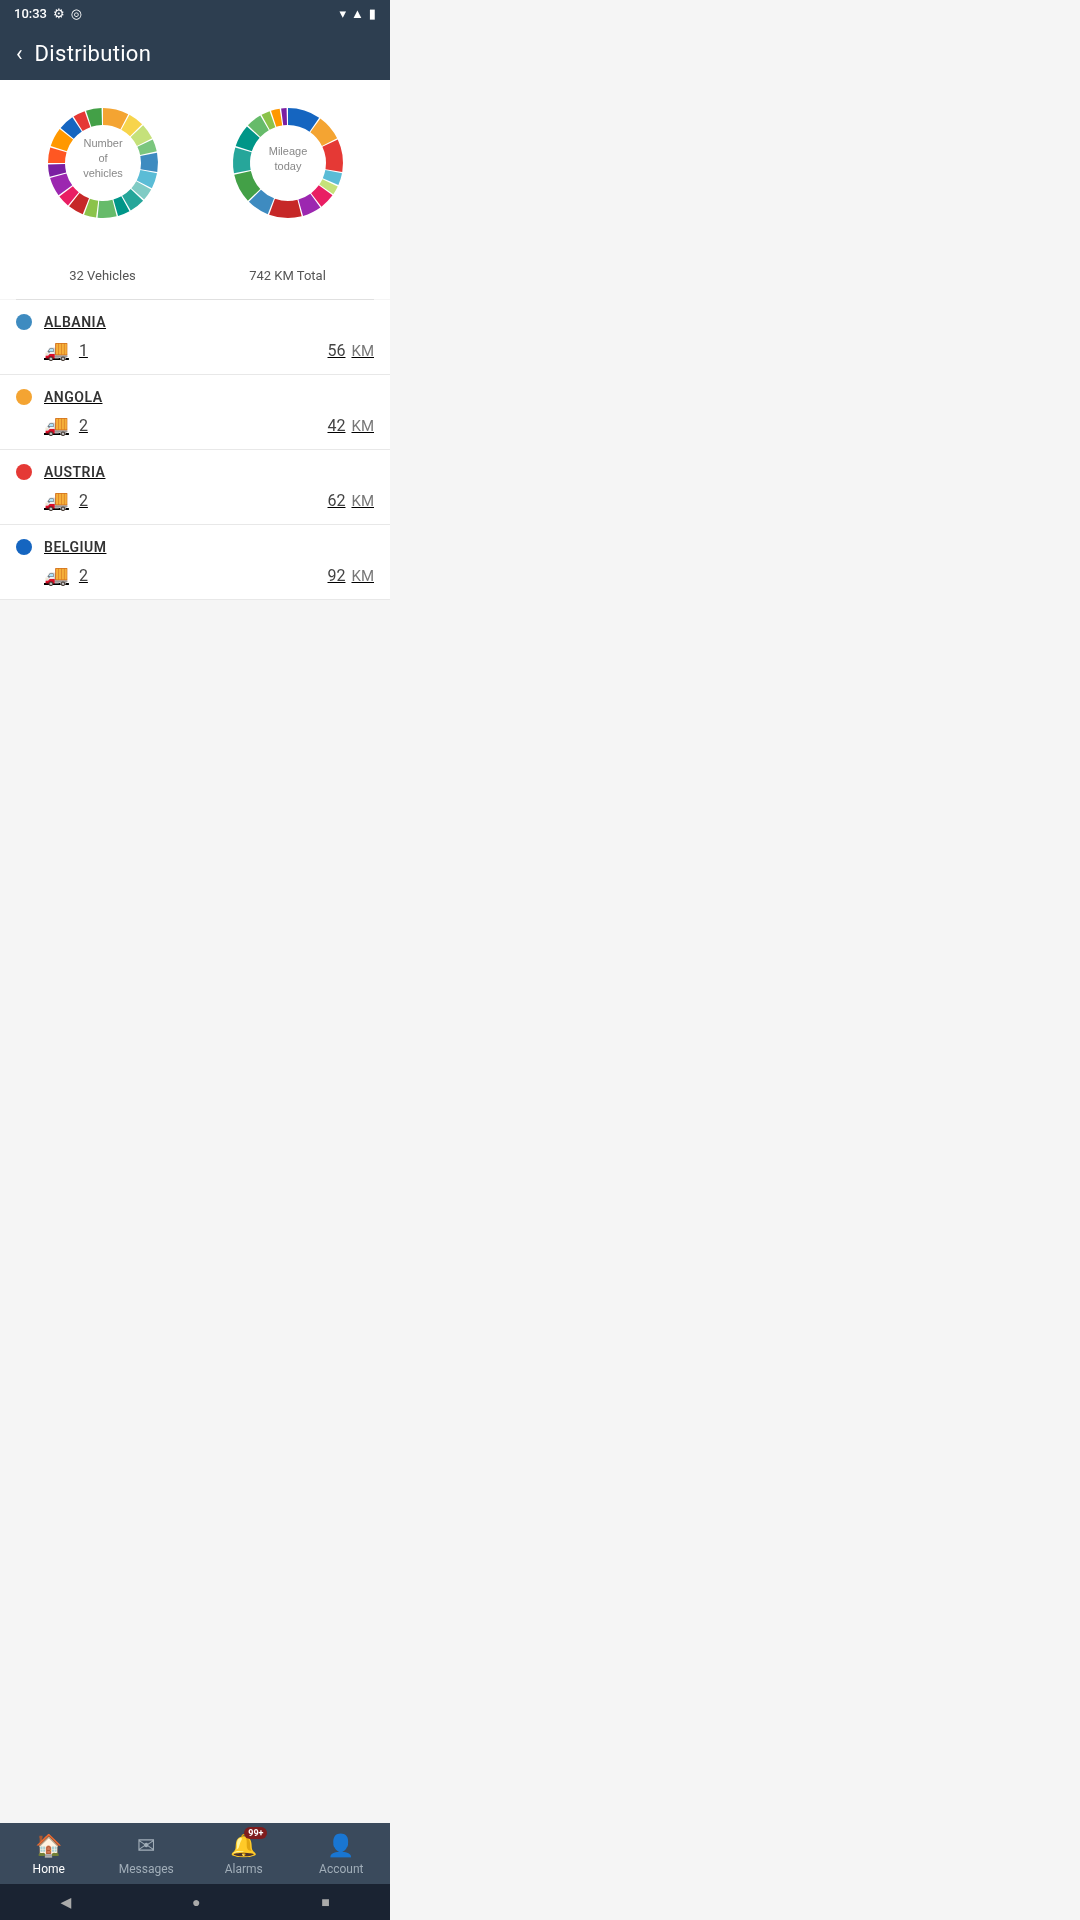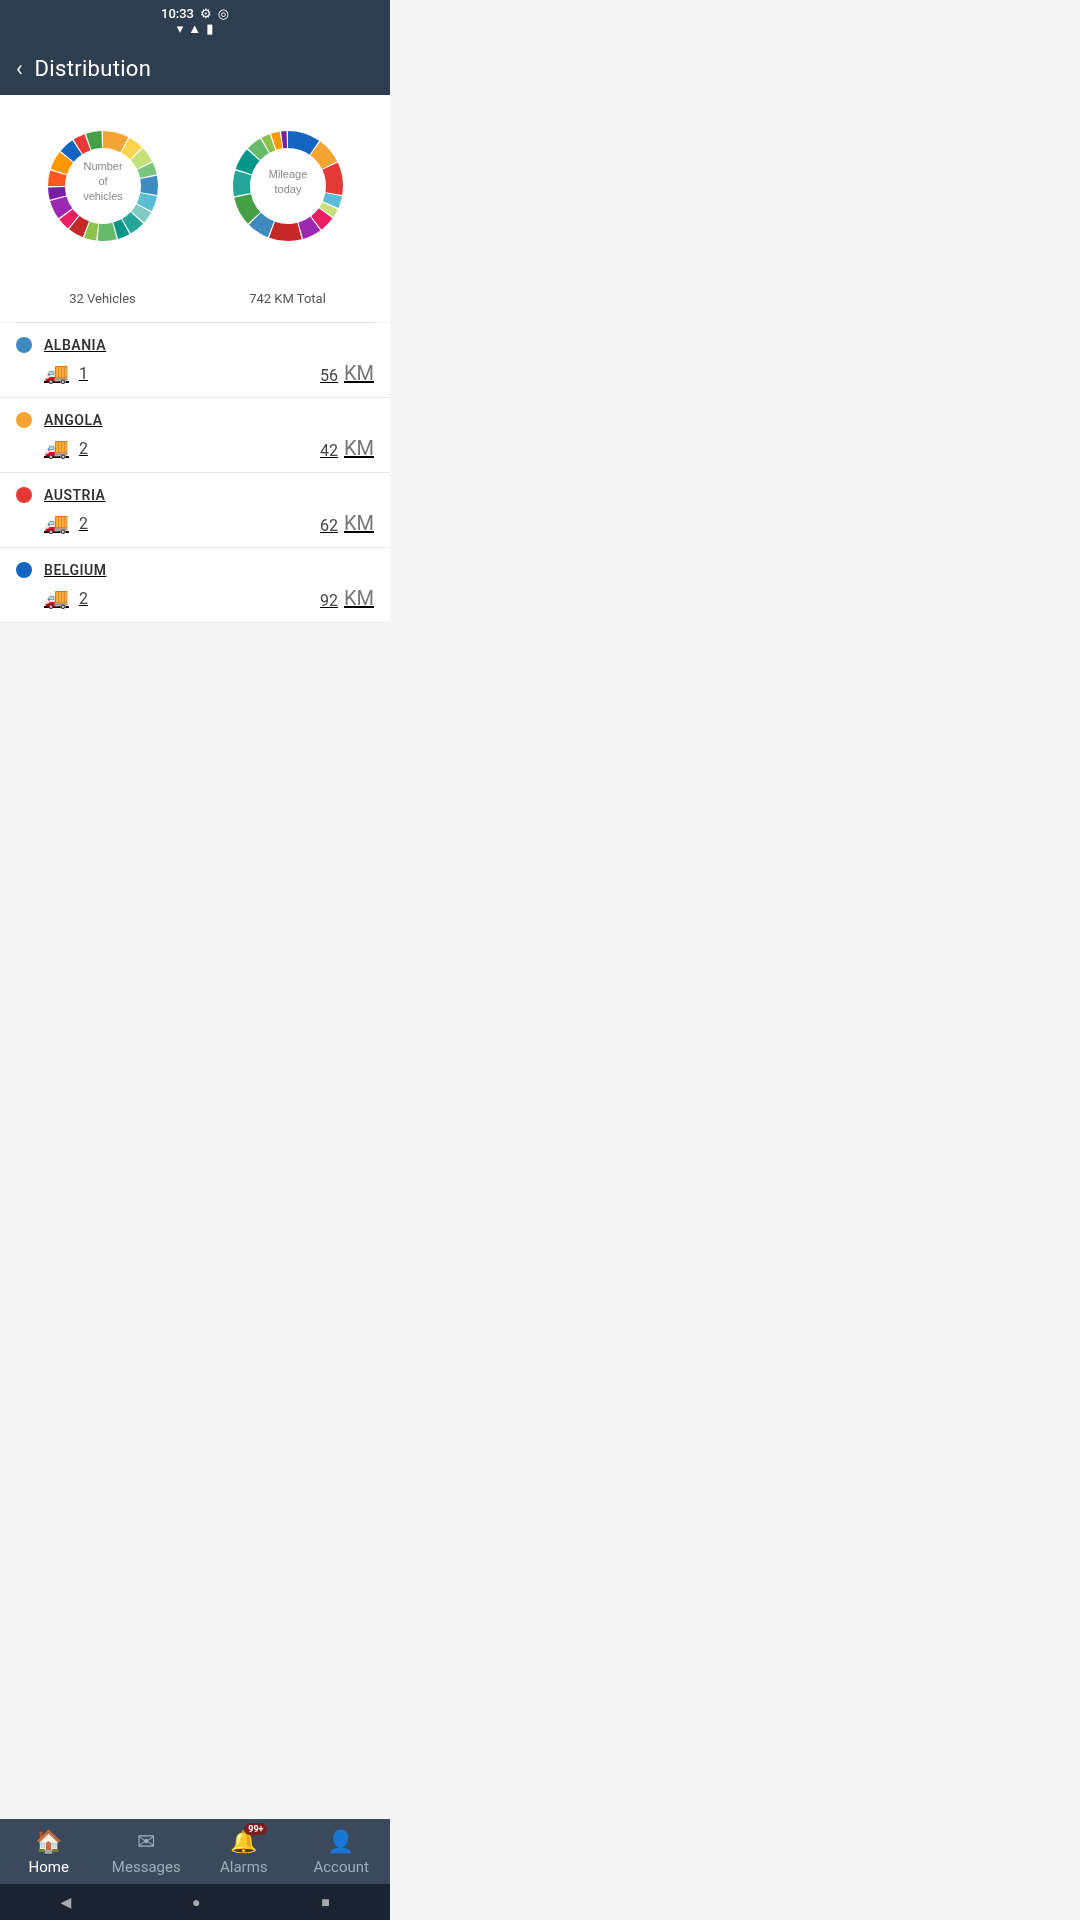--- a/index.html
+++ b/index.html
@@ -15,21 +15,20 @@
     
     .status-bar {
       background: #2d3e50;
       color: white;
       display: flex;
       justify-content: space-between;
       align-items: center;
       padding: 6px 14px;
       font-size: 13px;
       font-weight: 500;
-      flex-direction: column;
     }
     .status-left { display: flex; align-items: center; gap: 6px; }
     .status-right { display: flex; align-items: center; gap: 5px; }
 
     
     .header {
       background: #2d3e50;
       color: white;
       display: flex;
       align-items: center;
@@ -46,21 +45,21 @@
       font-weight: 400;
       letter-spacing: 0.3px;
     }
 
     
     .charts-area {
       background: white;
       display: flex;
       justify-content: space-around;
       align-items: center;
-      padding: 16px 10px 16px 10px;
+      padding: 8px 10px 16px 10px;
     }
     .chart-container {
       display: flex;
       flex-direction: column;
       align-items: center;
       gap: 10px;
     }
     .donut-label {
       font-size: 13px;
       color: #555;
@@ -124,21 +123,21 @@
     .mileage-info {
       display: flex;
       align-items: flex-end;
       gap: 6px;
     }
     .mileage-value {
       font-size: 16px;
       color: #444;
     }
     .mileage-unit {
-      font-size: 20px;
+      font-size: 15px;
       color: #777;
     }
 
     
     .bottom-nav {
       background: #3a4a5c;
       display: flex;
       justify-content: space-around;
       align-items: center;
       padding: 10px 0 8px 0;
@@ -152,21 +151,21 @@
       flex-direction: column;
       align-items: center;
       gap: 4px;
       color: #a0adb8;
       font-size: 12px;
       cursor: pointer;
       min-width: 70px;
     }
     .nav-item.active { color: white; }
     .nav-icon { font-size: 22px; }
-    .nav-label { font-size: 15px; }
+    .nav-label { font-size: 12px; }
     .badge-wrapper { position: relative; display: inline-block; }
     .badge {
       position: absolute;
       top: -6px;
       right: -10px;
       background: #7f1d1d;
       color: white;
       font-size: 9px;
       font-weight: bold;
       padding: 1px 4px;

